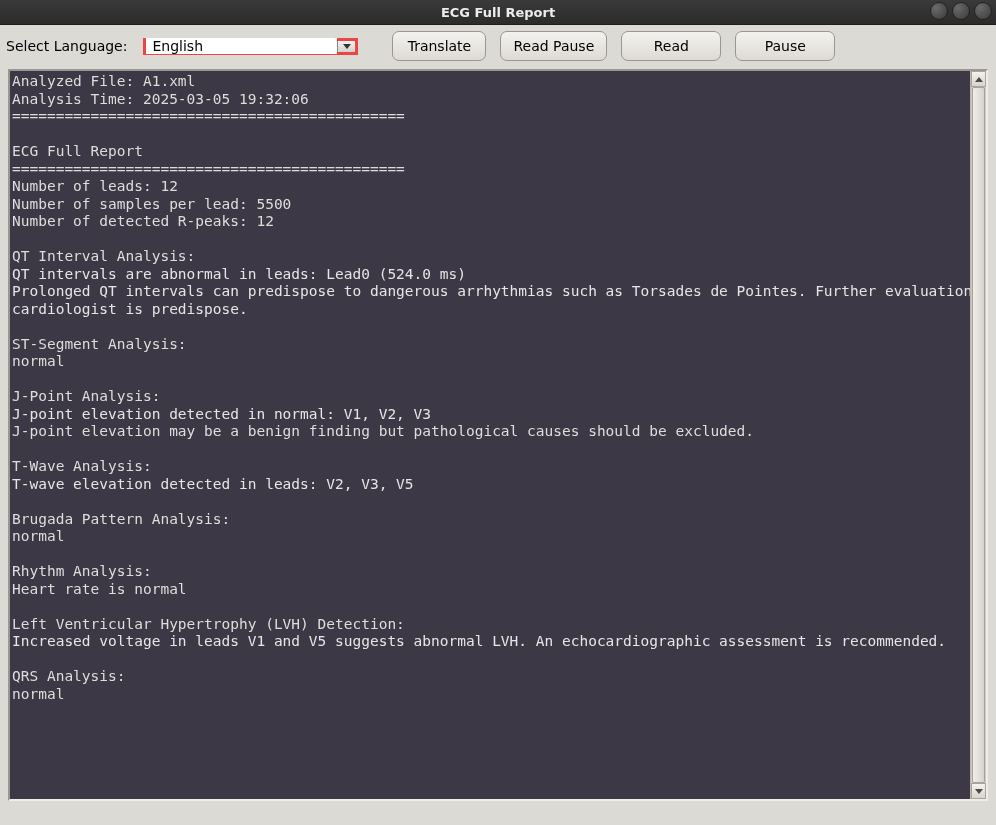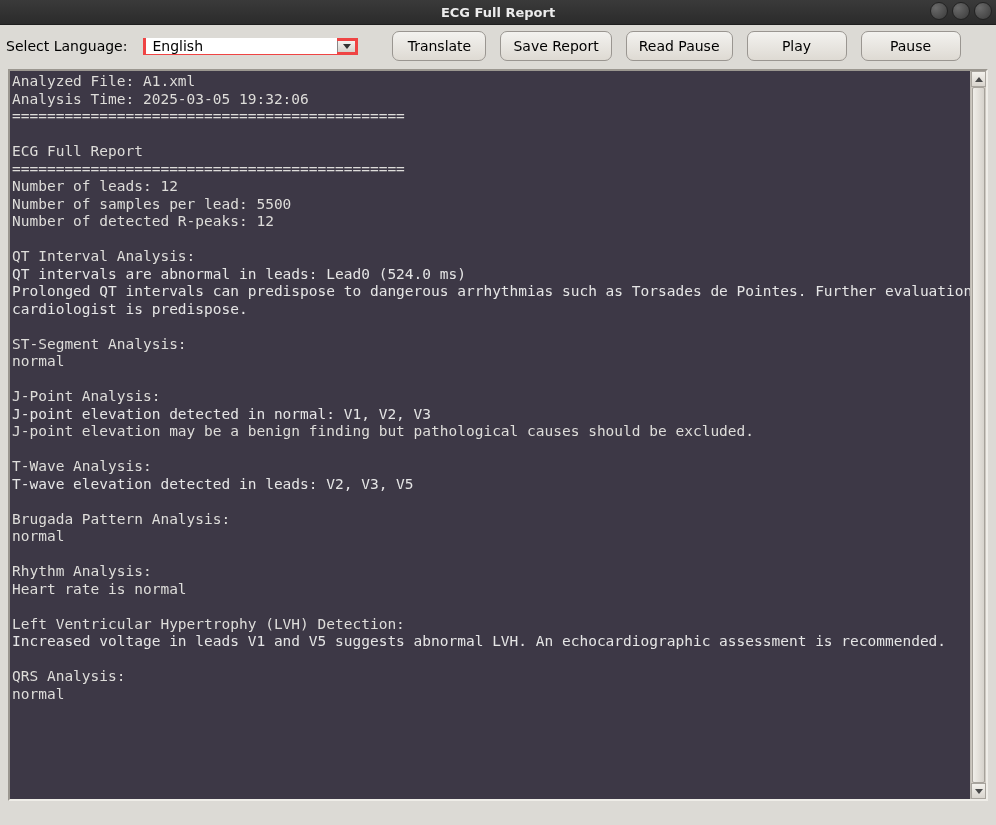--- a/index.html
+++ b/index.html
@@ -166,27 +166,24 @@
     <span class="lbl">Select Language:</span>
     <div class="select-wrap">
       <div class="sel-text">English</div>
       <div class="sel-btn"></div>
     </div>
     <div class="spacer-sm"></div>
     <div class="btn">
         <span>Translate</span>
       </div>
     <div class="btn">
-        <span>Save Report</span>
-      </div>
-    <div class="btn">
         <span>Read Pause</span>
       </div>
     <div class="btn" style="min-width:100px">
-        <span>Play</span>
+        <span>Read</span>
       </div>
     <div class="btn" style="min-width:100px">
         <span>Pause</span>
       </div>
   </div>
 
   <div class="report-area">
     <div class="report-inner-border"></div>
     <div class="report-scroll">
       <div class="report-text" id="report-text">Analyzed File: A1.xml

